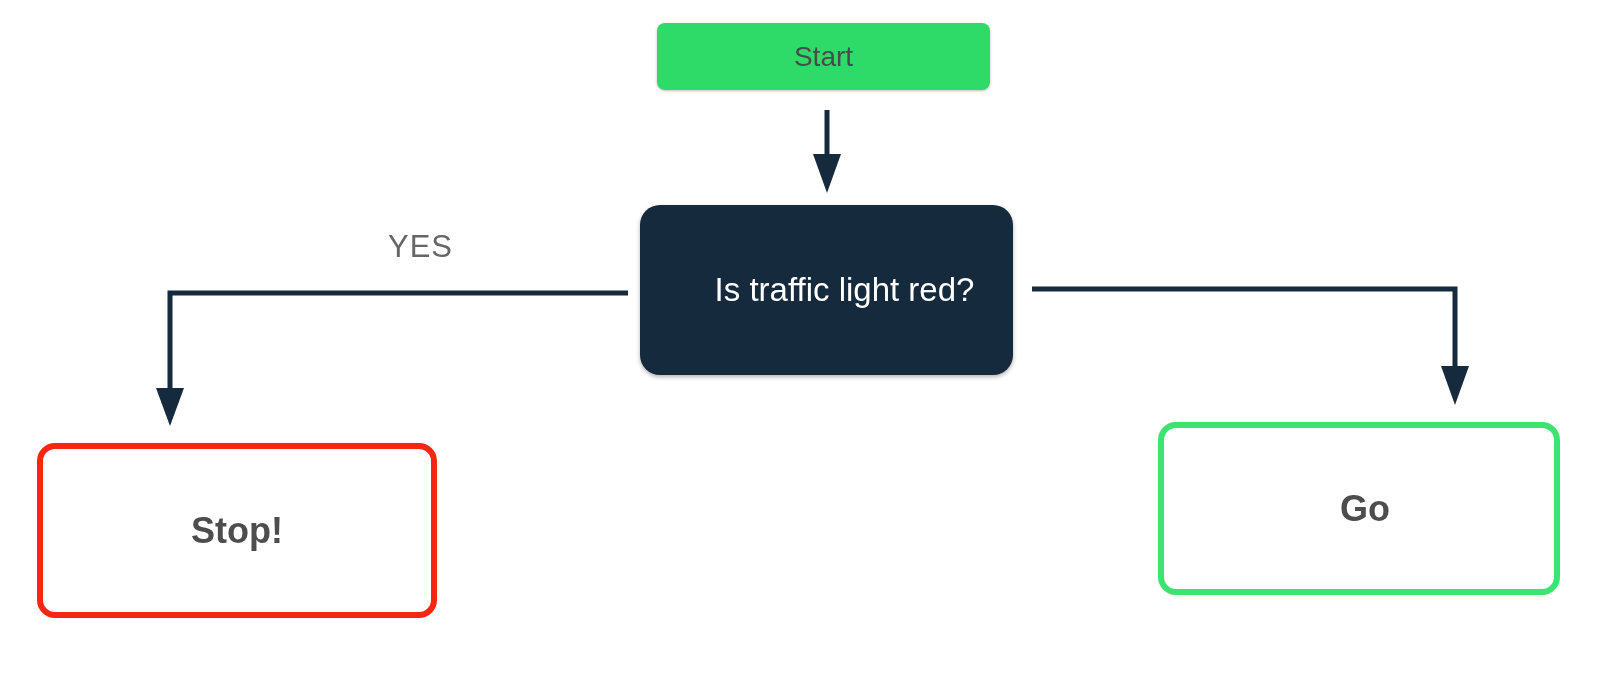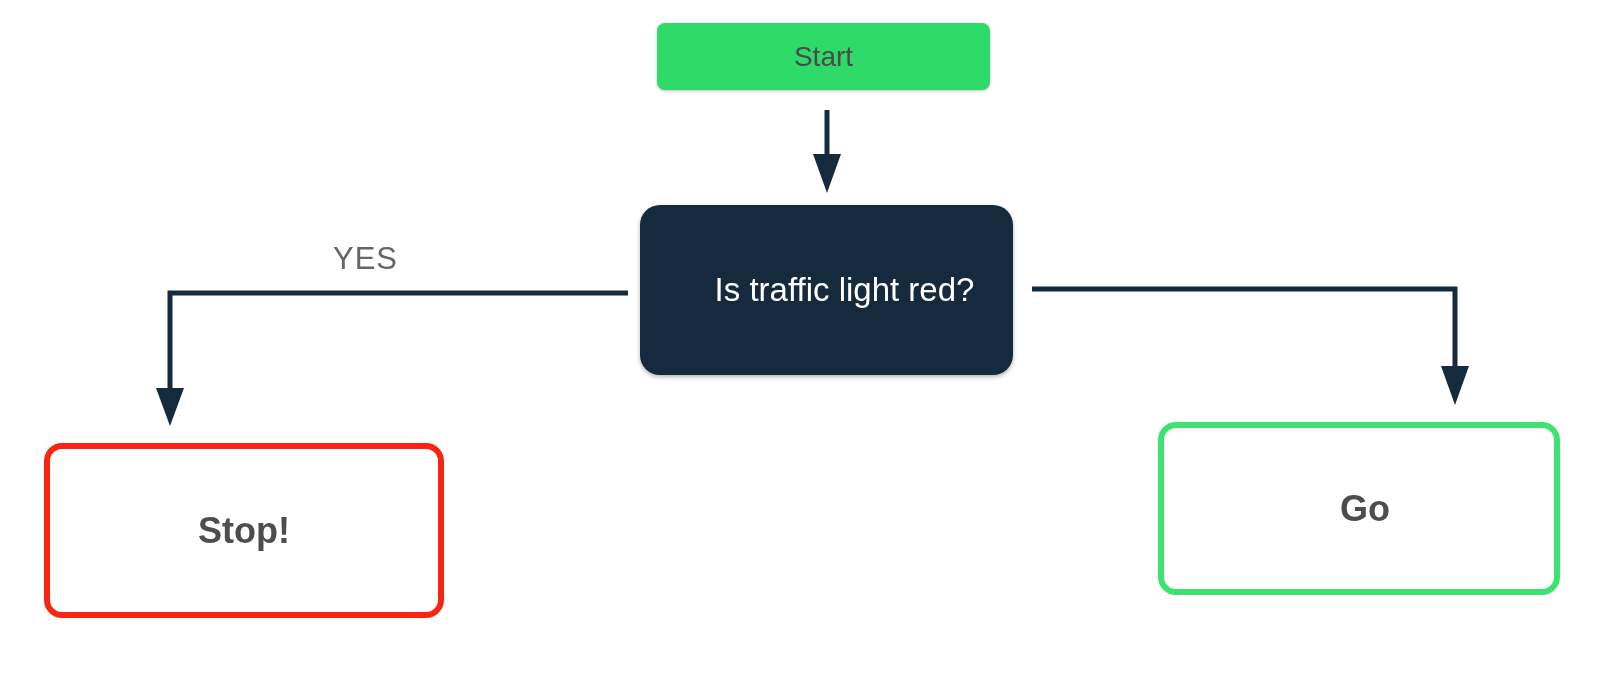--- a/index.html
+++ b/index.html
@@ -47,21 +47,21 @@
     width: 373px;
     height: 170px;
     background: #162A3D;
     border-radius: 20px;
     color: #FFFFFF;
     font-size: 33px;
     box-shadow: 0 2px 4px rgba(0,0,0,0.3);
     padding-left: 36px;
   }
   .node-stop {
-    left: 44px;
+    left: 37px;
     top: 443px;
     width: 400px;
     height: 175px;
     background: #FFFFFF;
     border: 6px solid #F72613;
     border-radius: 18px;
     color: #4D4D4D;
     font-size: 36px;
     font-weight: bold;
   }
@@ -74,25 +74,24 @@
     border: 6px solid #3CE371;
     border-radius: 18px;
     color: #4D4D4D;
     font-size: 36px;
     font-weight: bold;
     padding-left: 12px;
   }
   .edge-label {
     position: absolute;
     width: 120px;
-    text-align: left;
+    text-align: right;
     color: #666666;
     font-size: 31px;
     letter-spacing: 1px;
-    margin-top: 12px;
   }
   .edge-label-yes {
     left: 333px;
     top: 229px;
   }
   .edge-label-no {
     left: 1144px;
     top: 230px;
   }
 </style>

